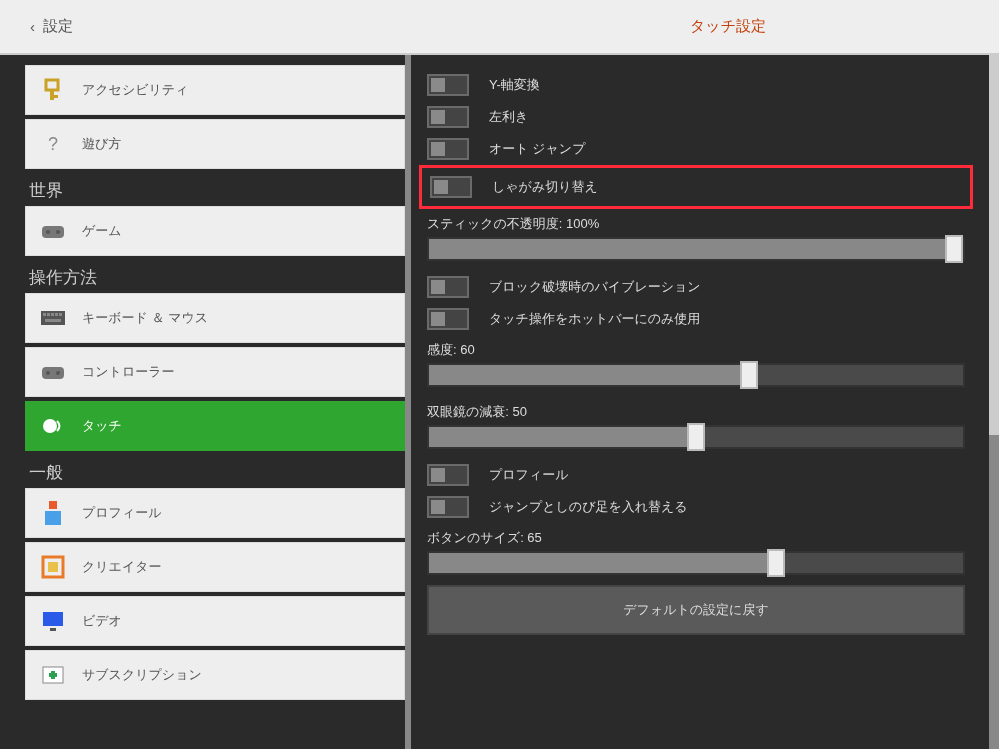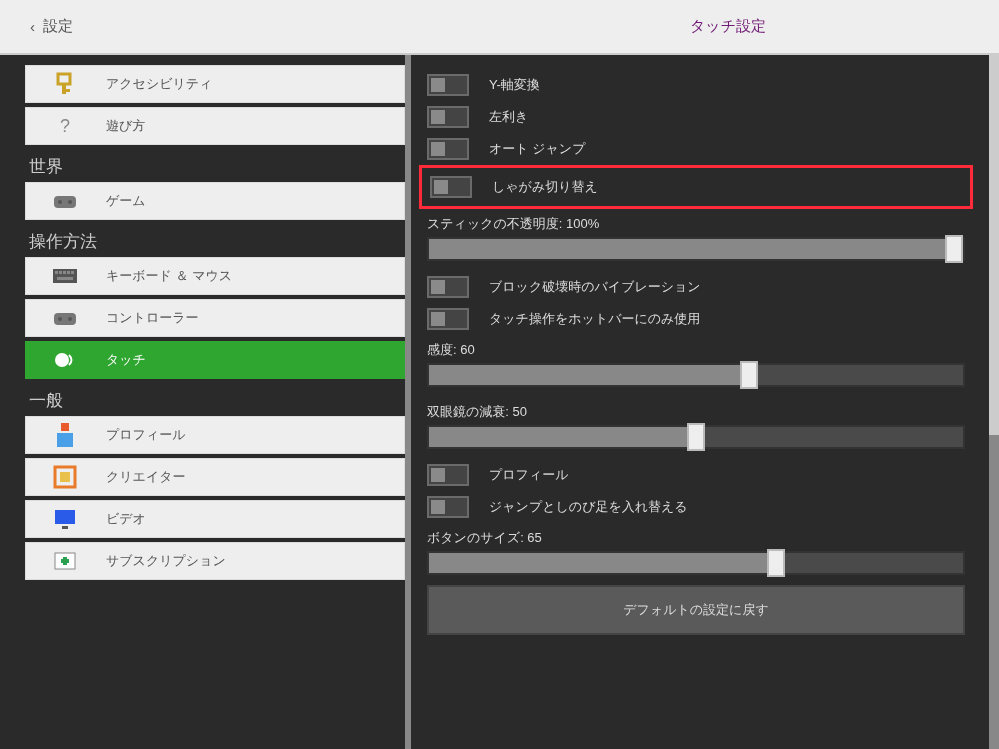--- a/index.html
+++ b/index.html
@@ -18,21 +18,21 @@
   align-items: center;
   gap: 8px;
   color: #555;
   font-size: 15px;
   cursor: pointer;
 }
 .header-title {
   position: absolute;
   left: 50%;
   transform: translateX(-50%);
-  color: #701a75;
+  color: #c2410c;
   font-size: 15px;
   left: 690px;
   transform: none;
 }
 
 .main {
   display: flex;
   height: 694px;
   background: #2a2a2a;
 }
@@ -42,25 +42,25 @@
   padding: 10px 0px 10px 25px;
   overflow-y: auto;
 }
 .section-label {
   color: #ccc;
   font-size: 17px;
   padding: 6px 4px 4px 4px;
 }
 .menu-item {
   background: #eeeeee;
-  height: 38px;
-  display: flex;
-  align-items: center;
-  gap: 28px;
-  padding: 0 26px;
+  height: 50px;
+  display: flex;
+  align-items: center;
+  gap: 16px;
+  padding: 0 14px;
   margin-bottom: 4px;
   color: #555;
   font-size: 13px;
   cursor: pointer;
   border: 1px solid #ddd;
 }
 .menu-item.selected {
   background: #2fa62f;
   color: #fff;
   border: 1px solid #2fa62f;

